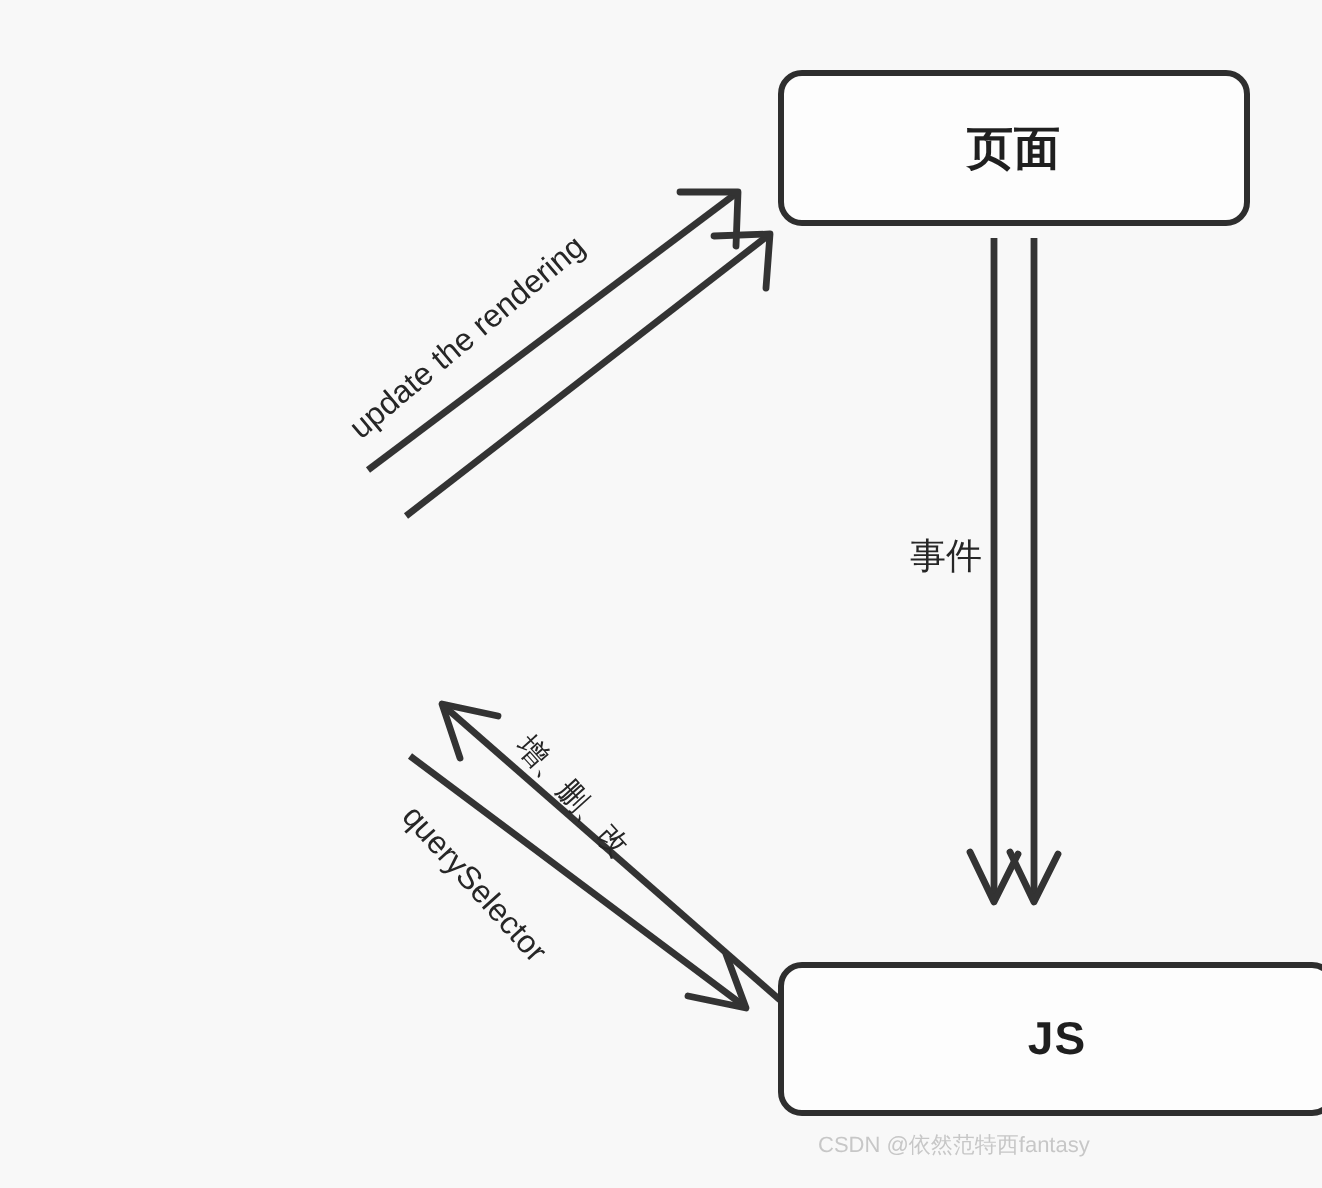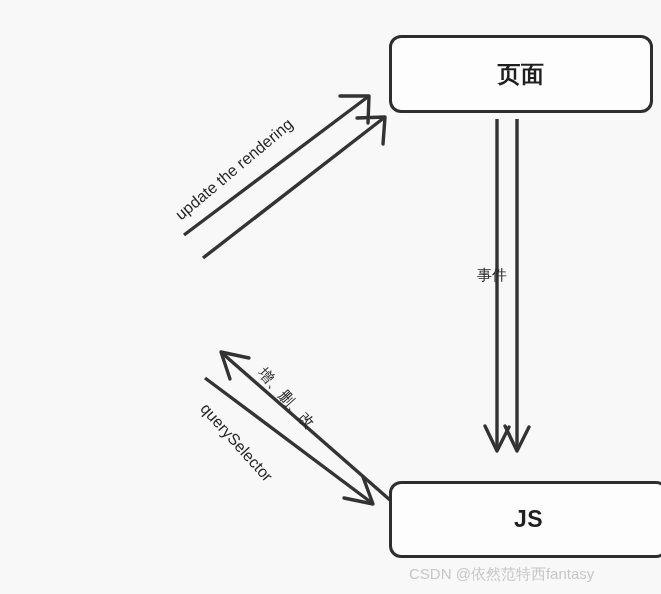--- a/index.html
+++ b/index.html
@@ -24,21 +24,21 @@
     display: flex;
     align-items: center;
     justify-content: center;
     color: #1f1f1f;
     font-weight: bold;
     letter-spacing: 0.5px;
   }
   #box-page {
     left: 389px;
     top: 35px;
-    width: 264px;
+    width: 236px;
     height: 78px;
     font-size: 23px;
   }
   #box-dom {
     left: 37px;
     top: 259px;
     width: 236px;
     height: 78px;
     font-size: 23px;
   }
@@ -77,42 +77,42 @@
     white-space: nowrap;
     transform-origin: 0 0;
   }
   #label-update {
     left: 172px;
     top: 210px;
     transform: rotate(-40deg);
     font-size: 16px;
   }
   #label-event {
-    left: 477px;
+    left: 455px;
     top: 266px;
-    font-size: 15px;
+    font-size: 18px;
   }
   #label-crud {
     left: 268px;
     top: 364px;
     transform: rotate(48deg);
     font-size: 15px;
   }
   #label-queryselector {
     left: 210px;
     top: 400px;
     transform: rotate(48deg);
     font-size: 16px;
   }
   #watermark {
     position: absolute;
     left: 409px;
     top: 565px;
     color: #c7c7c7;
-    font-size: 15px;
+    font-size: 11px;
     white-space: nowrap;
   }
 </style>
 </head>
 <body>
 
 <div id="canvas">
 
   <svg class="edge-svg" viewBox="0 0 661 594">
 

